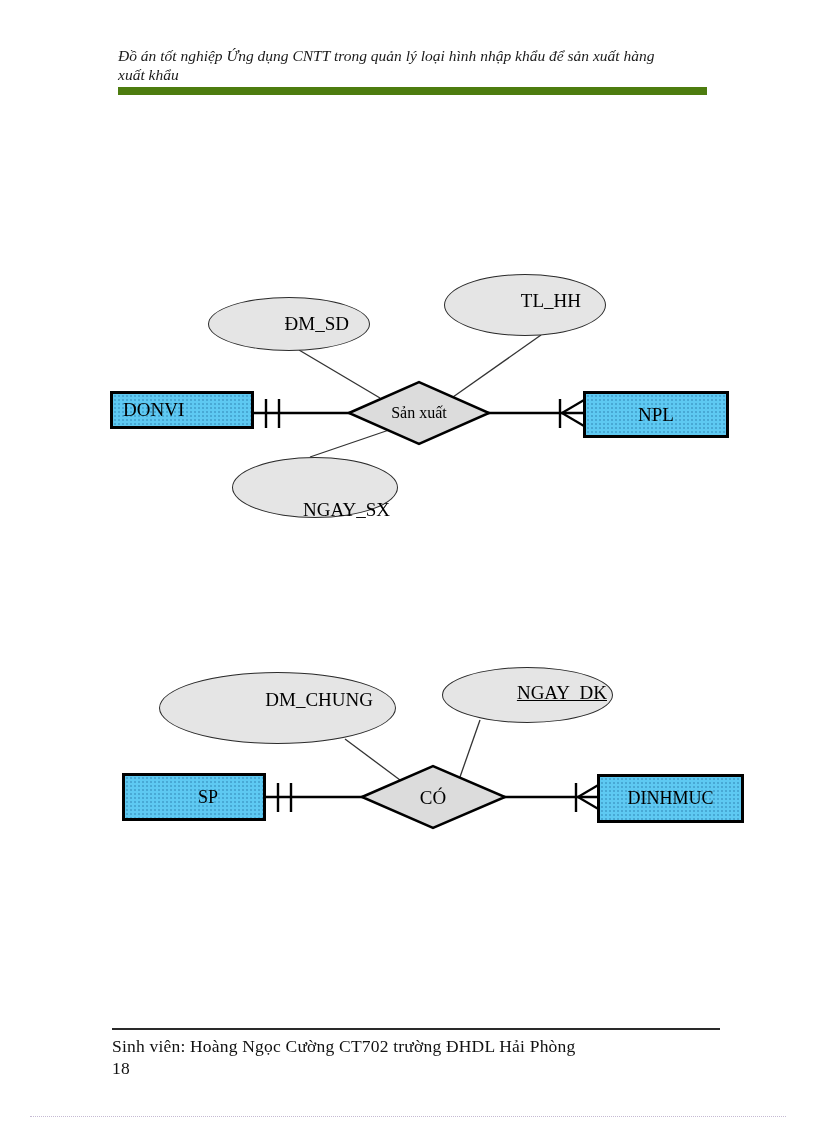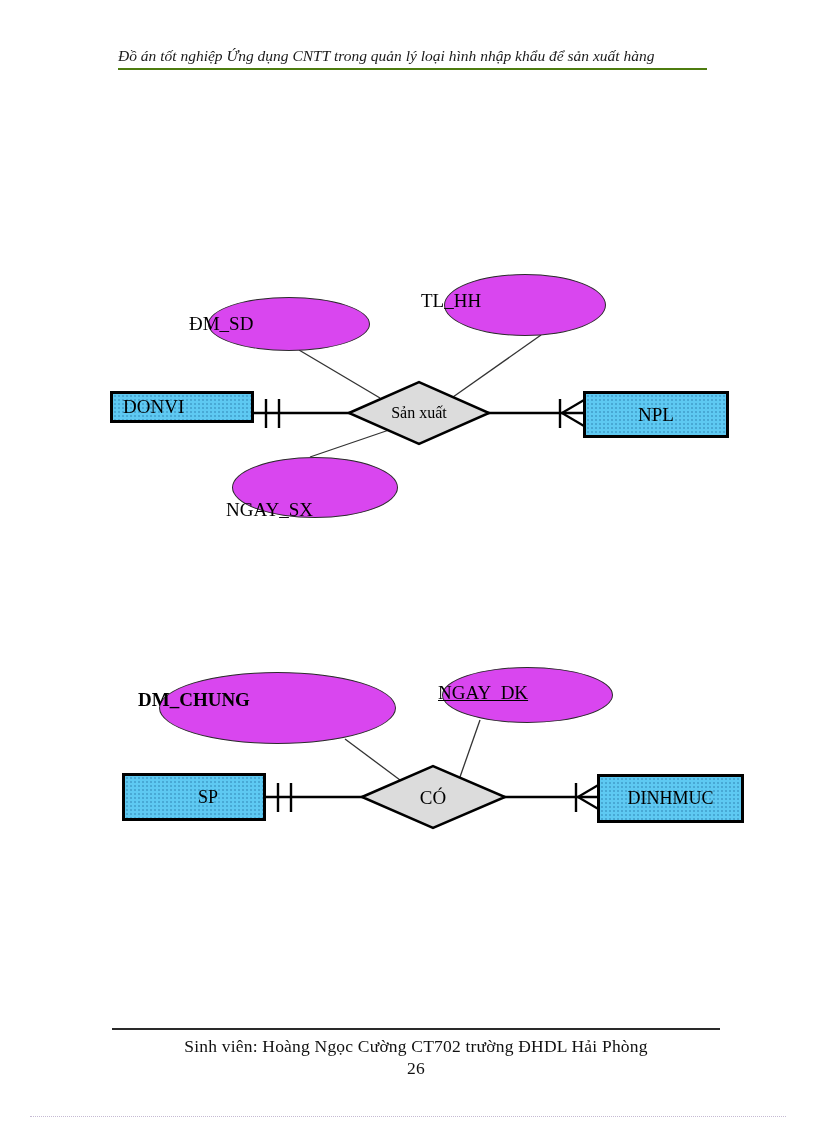--- a/index.html
+++ b/index.html
@@ -2,59 +2,60 @@
 <html><head>
 <meta charset="utf-8">
 <style>
   html,body{margin:0;padding:0;background:#fff;}
   .page{position:relative;width:816px;height:1123px;background:#ffffff;overflow:hidden;
         font-family:"Liberation Serif", serif;color:#111;}
 
   
   .doc-header{position:absolute;left:118px;top:46px;width:589px;
               font-style:italic;font-size:15.5px;line-height:19px;color:#1a1a1a;
-              border-bottom:2px solid #4d7c0f;padding-bottom:3px;}
+              border-bottom:8px solid #4d7c0f;padding-bottom:3px;}
 
   
   .doc-footer{position:absolute;left:112px;top:1028px;width:608px;
               border-top:2px solid #2a2a2a;padding-top:5px;
-              font-size:17.5px;line-height:22px;color:#111;letter-spacing:0.2px;text-align:center;}
+              font-size:17.5px;line-height:22px;color:#111;letter-spacing:0.2px;}
 
   .bottom-dotted{position:absolute;left:30px;top:1116px;width:756px;height:0;
                  border-top:1.5px dotted rgba(150,130,175,0.55);}
 
   
   .overlay{position:absolute;left:0;top:0;z-index:1;}
 
   
   .entity{position:absolute;z-index:2;box-sizing:border-box;
           border:3px solid #000;
           background-color:#5ec9f2;
           background-image:radial-gradient(circle, rgba(15,85,135,0.28) 1px, transparent 1.4px);
           background-size:4px 4px;
           display:flex;align-items:center;justify-content:center;
           font-size:19px;color:#000;}
   .entity.align-left{justify-content:flex-start;padding-left:10px;}
 
   
   .attr{position:absolute;z-index:2;box-sizing:border-box;
-        border:1.5px solid #2b2b2b;border-radius:50%;background:#d946ef;
-        display:flex;align-items:center;justify-content:flex-start;
+        border:1.5px solid #2b2b2b;border-radius:50%;background:#e5e5e5;
+        display:flex;align-items:center;justify-content:flex-end;
         font-size:19px;color:#000;}
   .attr span{display:inline-block;}
 
   text{font-family:"Liberation Serif", serif;fill:#000;}
 </style>
 </head>
 <body>
 
 <div class="page">
 
   <div class="doc-header">
     <div>Đồ án tốt nghiệp  Ứng dụng CNTT trong quản lý loại hình nhập khẩu để sản xuất hàng</div>
+    <div>xuất khẩu</div>
   </div>
 
   <svg class="overlay" width="816" height="1123" viewBox="0 0 816 1123">
 
     <g>
 
       <line x1="299" y1="350" x2="380" y2="398" stroke="#333" stroke-width="1.3"></line>
       <line x1="541" y1="335" x2="453" y2="397" stroke="#333" stroke-width="1.3"></line>
       <line x1="310" y1="457" x2="389" y2="430" stroke="#333" stroke-width="1.3"></line>
 
@@ -109,44 +110,44 @@
   </div>
 
   <div class="attr" style="left:444px;top:274px;width:162px;height:62px;">
     <span style="transform:translate(-24px,-4px);">TL_HH</span>
   </div>
 
   <div class="attr" style="left:232px;top:457px;width:166px;height:61px;">
     <span style="transform:translateX(-7px);margin-top:44px;">NGAY_SX</span>
   </div>
 
-  <div class="entity align-left" style="left:110px;top:391px;width:144px;height:32px;">
+  <div class="entity align-left" style="left:110px;top:391px;width:144px;height:38px;">
     <span>DONVI</span>
   </div>
 
   <div class="entity" style="left:583px;top:391px;width:146px;height:47px;align-items:center;">
     <span>NPL</span>
   </div>
 
   <div class="attr" style="left:159px;top:672px;width:237px;height:72px;">
-    <span style="transform:translate(-22px,-8px);font-weight:bold;">DM_CHUNG</span>
+    <span style="transform:translate(-22px,-8px);">DM_CHUNG</span>
   </div>
 
   <div class="attr" style="left:442px;top:667px;width:171px;height:56px;text-decoration:underline;">
     <span style="transform:translate(-5px,-2px);">NGAY_DK</span>
   </div>
 
   <div class="entity" style="left:122px;top:773px;width:144px;height:48px;font-size:18px;padding-left:28px;">
     <span>SP</span>
   </div>
 
   <div class="entity" style="left:597px;top:774px;width:147px;height:49px;font-size:18px;justify-content:center;">
     <span>DINHMUC</span>
   </div>
 
   <div class="doc-footer">
     <div>Sinh viên:  Hoàng Ngọc Cường CT702  trường ĐHDL Hải Phòng</div>
-    <div>26</div>
+    <div>18</div>
   </div>
 
   <div class="bottom-dotted"></div>
 
 </div>
 
 </body></html>

